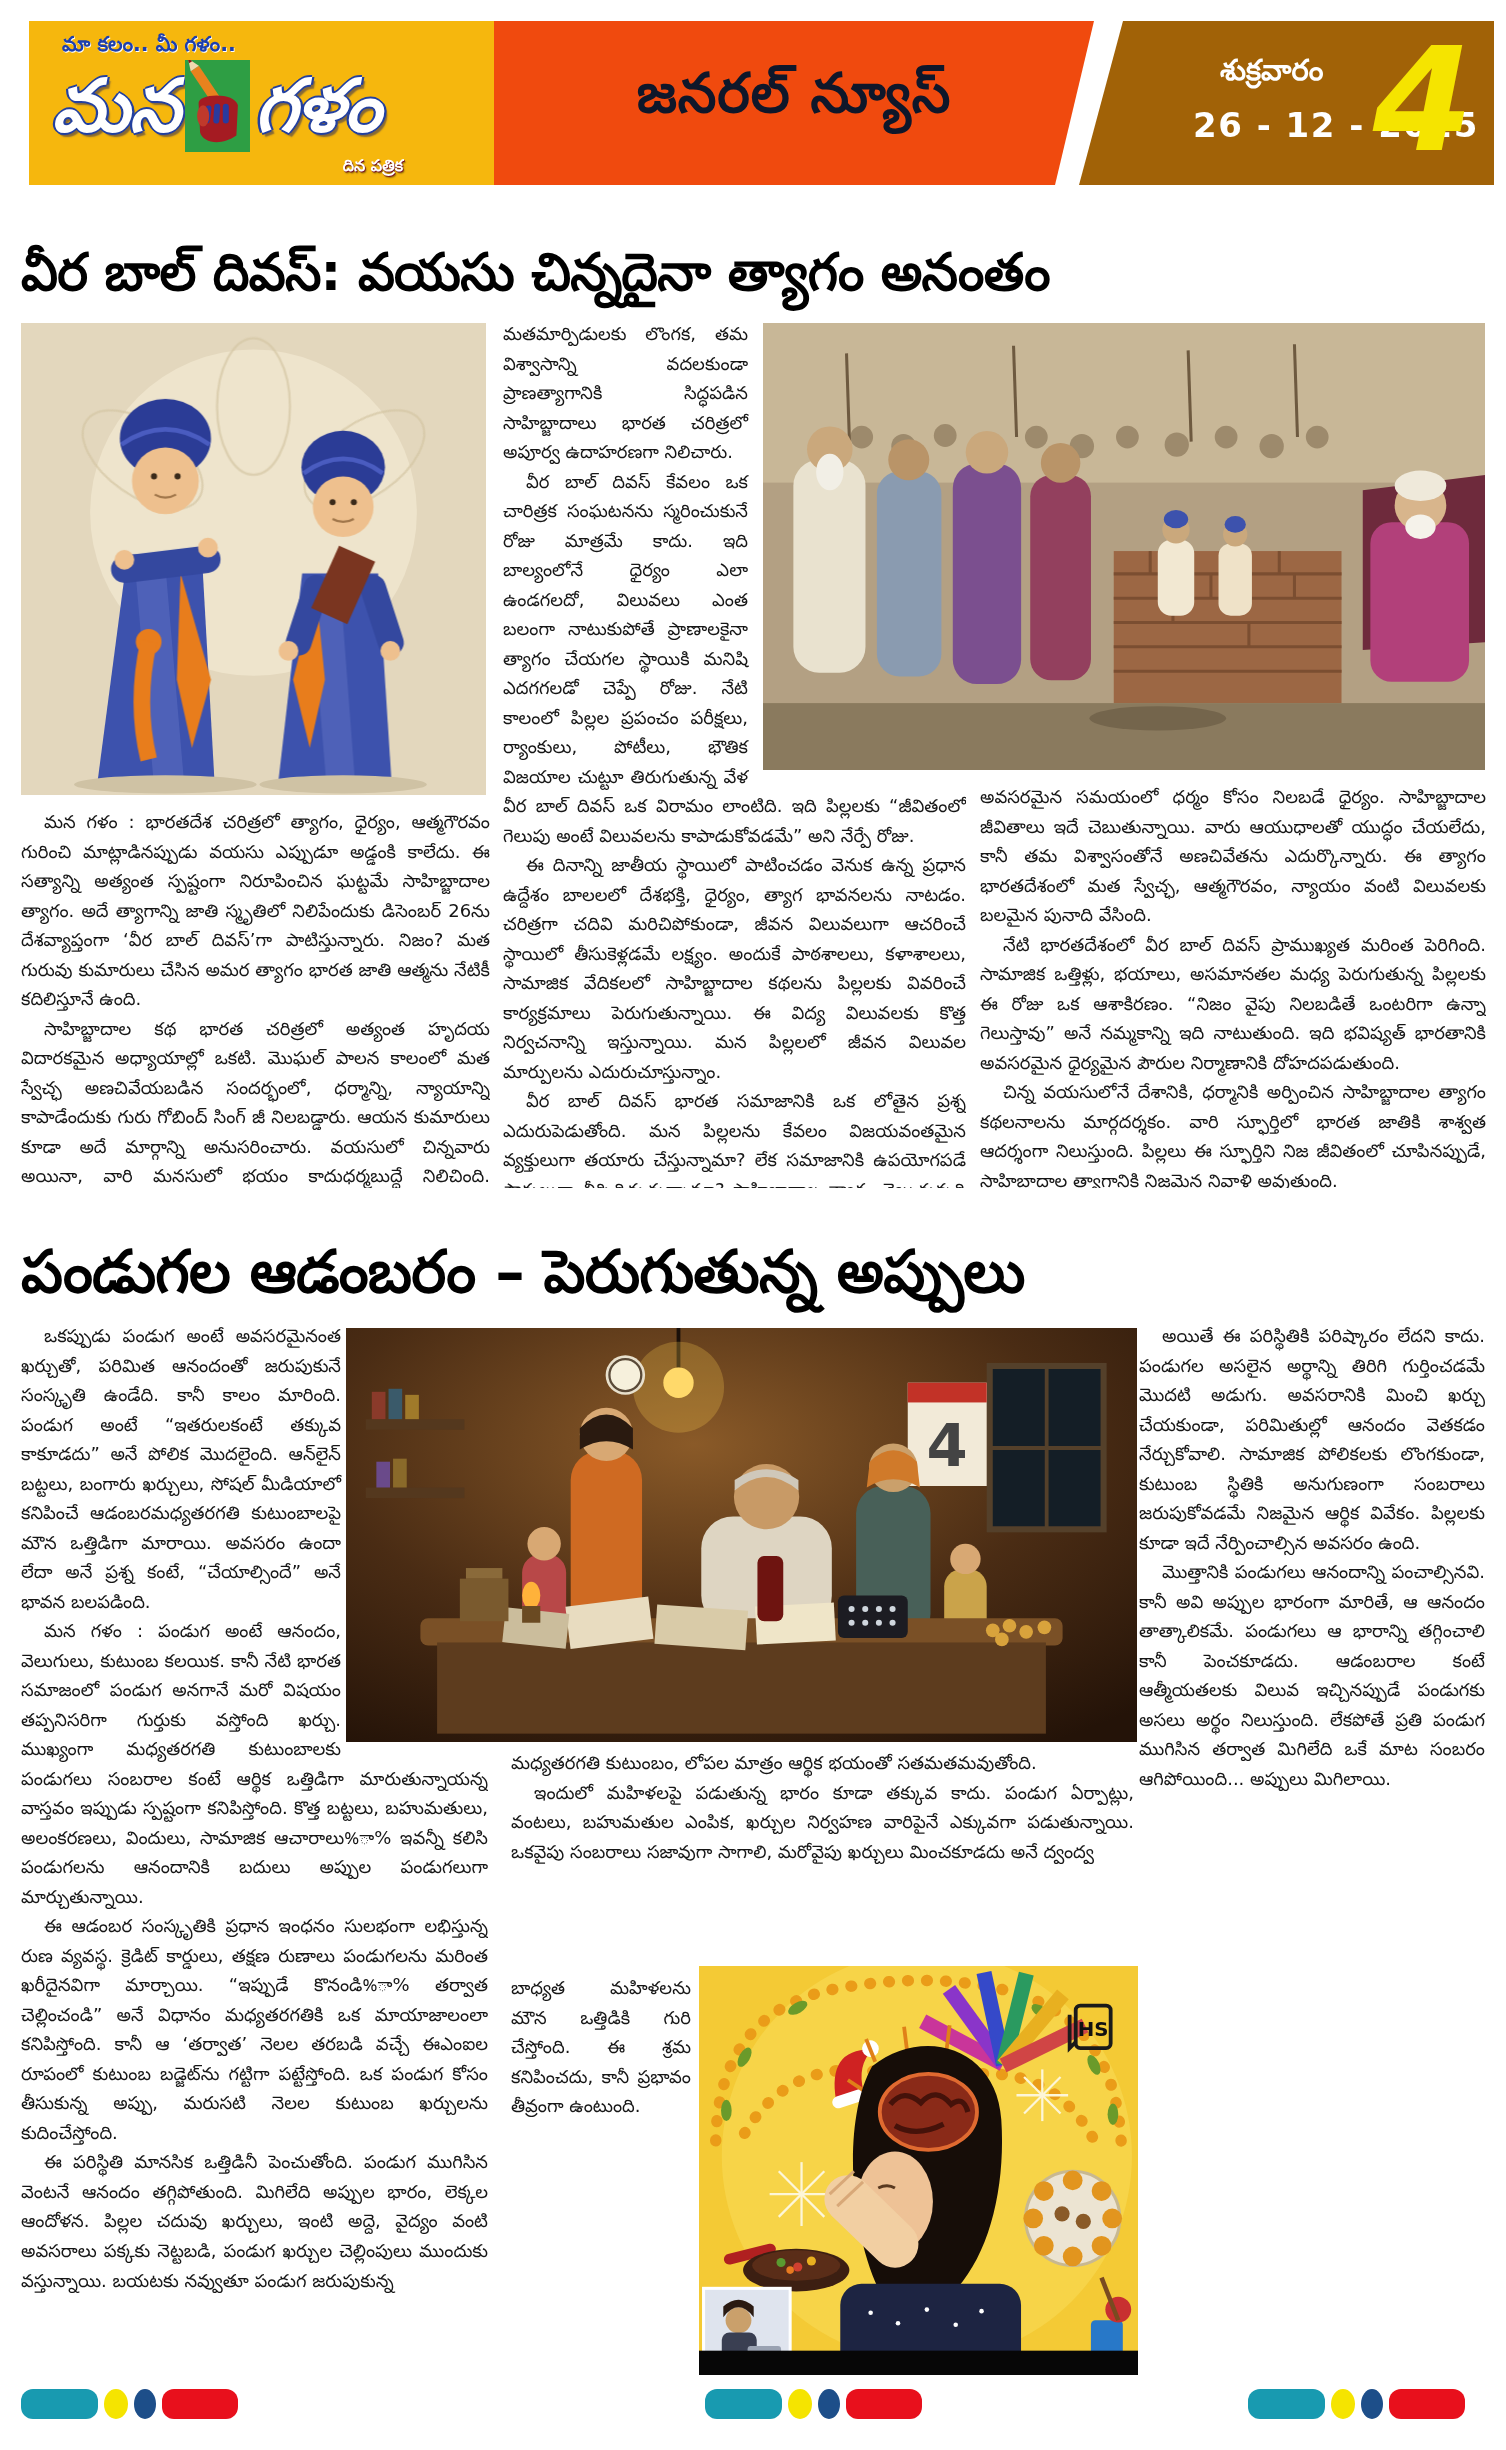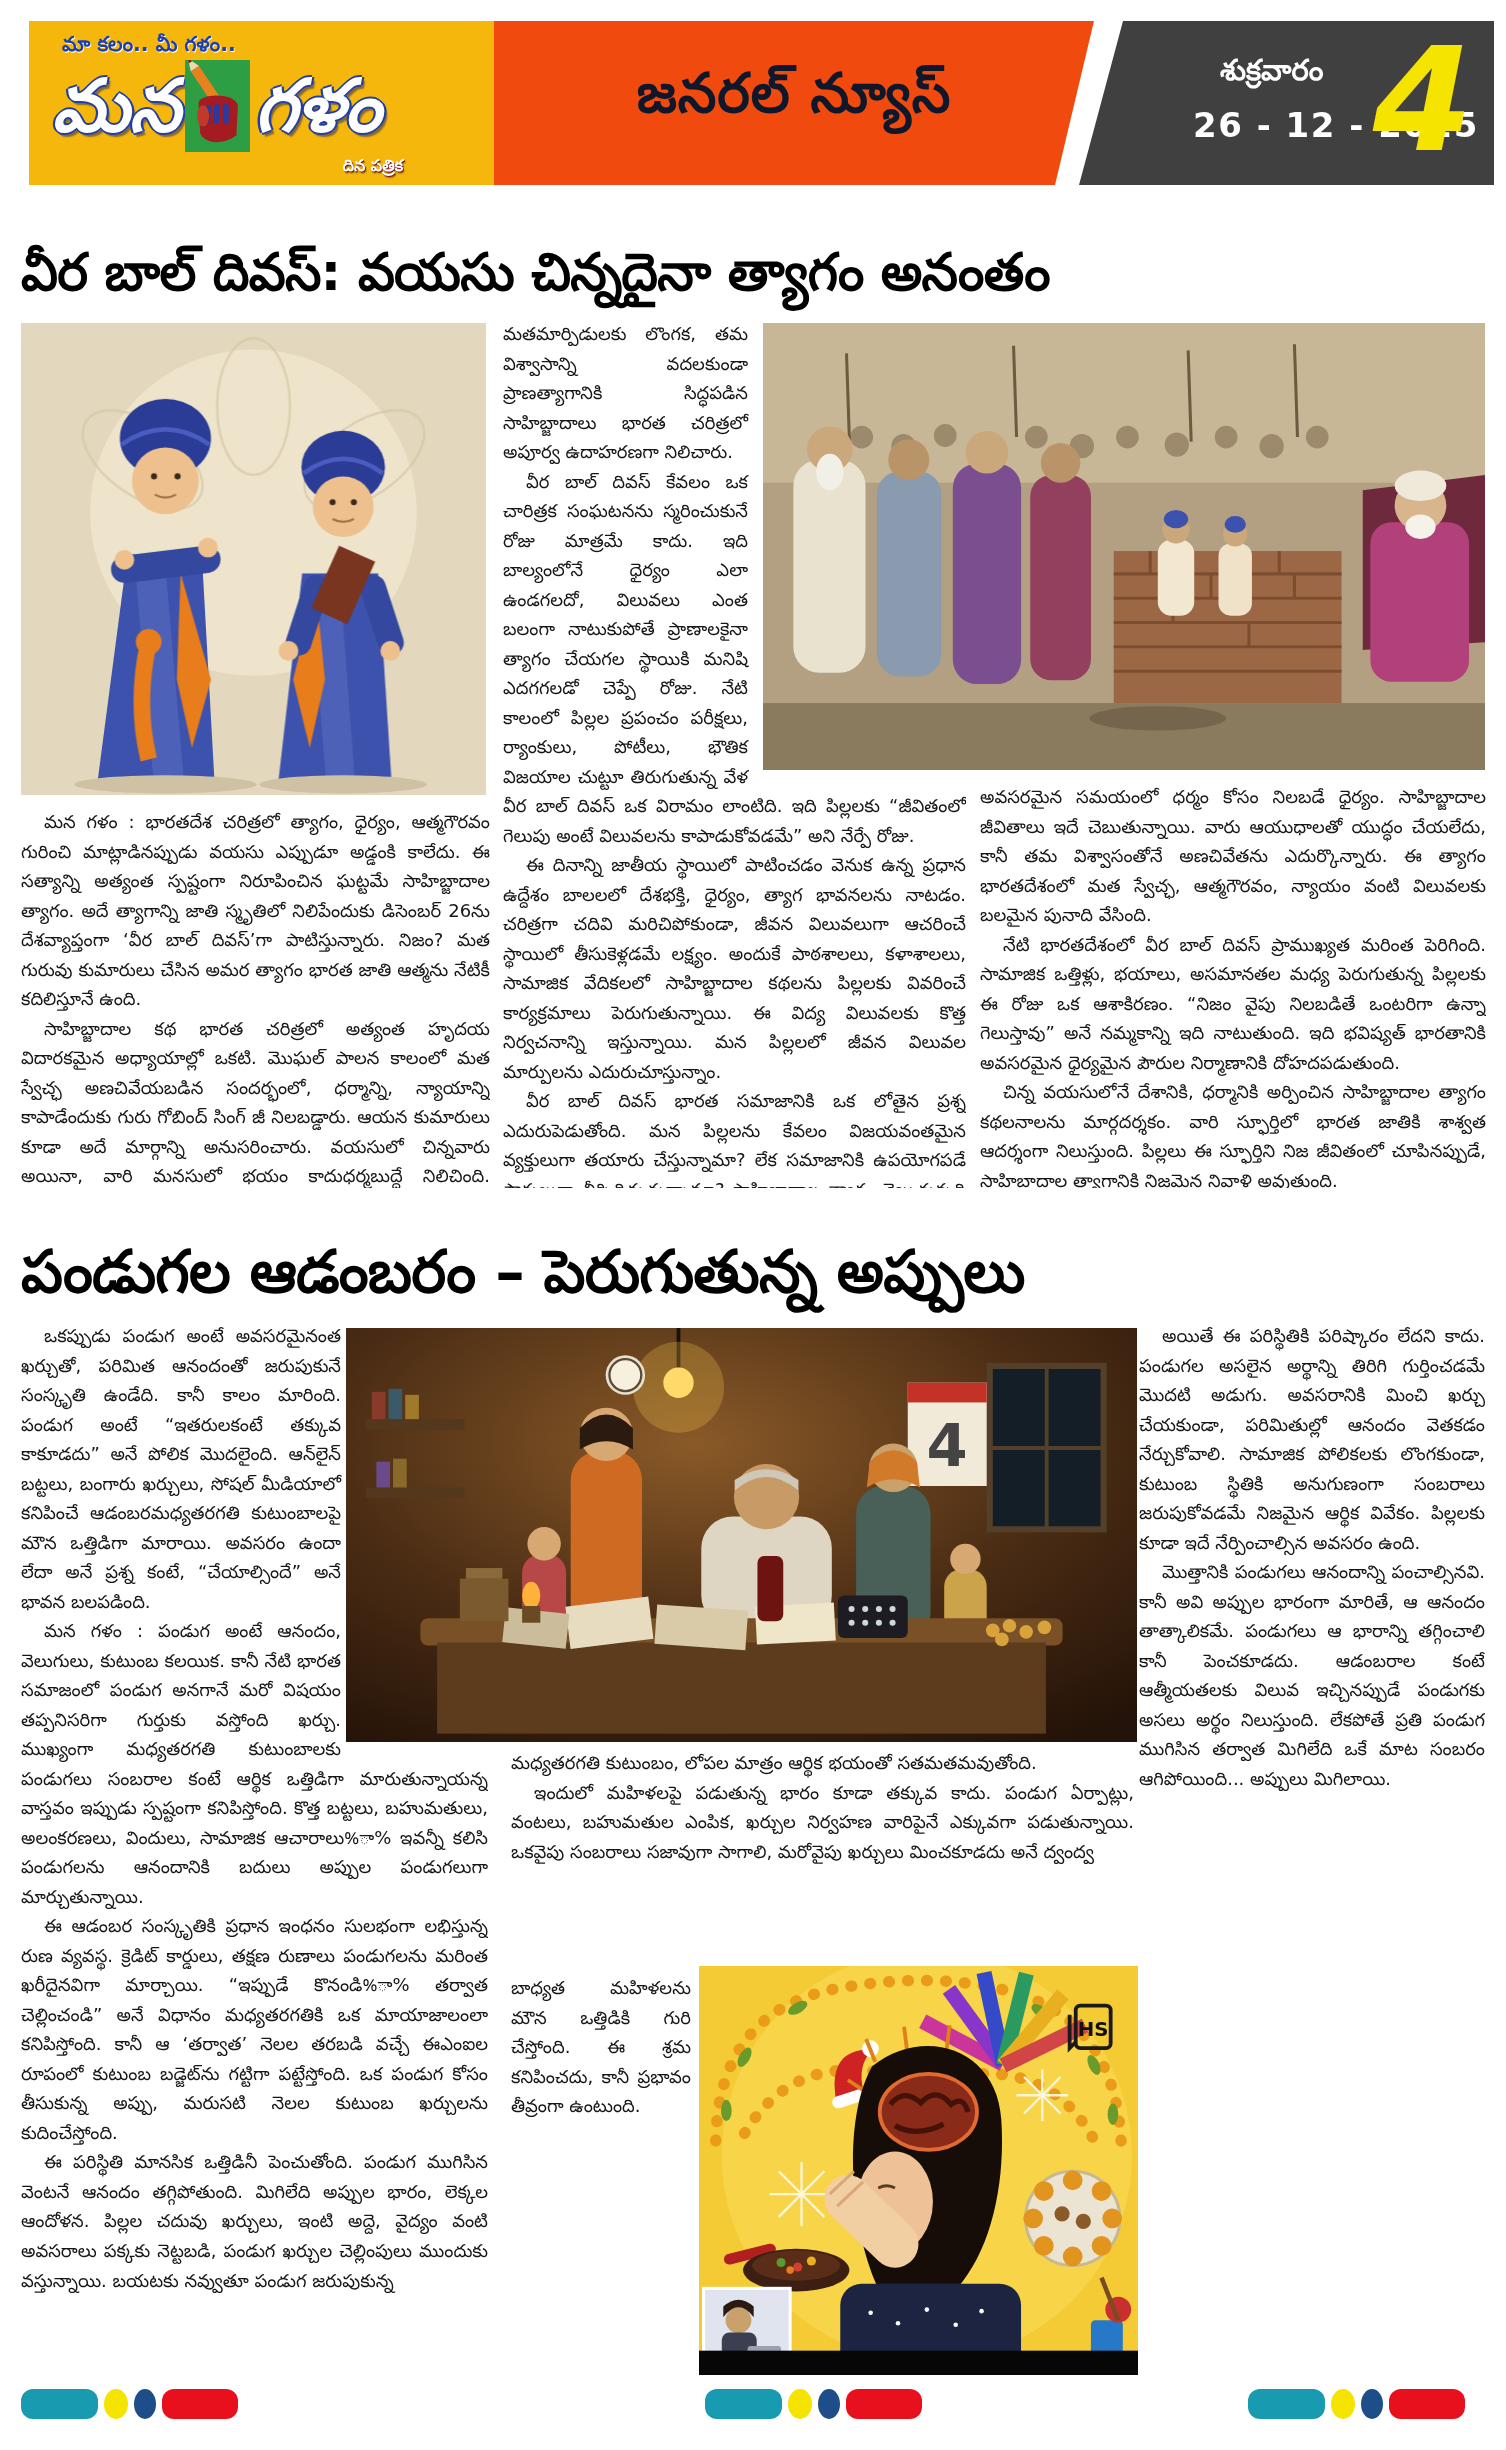--- a/index.html
+++ b/index.html
@@ -13,21 +13,21 @@
   .logo-row{position:absolute;left:23px;top:39px;width:425px;display:flex;align-items:center;gap:4.6px;}
   .logo-word{font-size:73px;font-weight:800;font-style:italic;color:#ffffff;line-height:1.1;
     text-shadow:-2.3px 0 0 #23409f,2.3px 0 0 #23409f,0 -2.3px 0 #23409f,0 2.3px 0 #23409f,3px 3.8px 1.5px rgba(40,40,90,.55);}
   .logo-icon{width:65px;height:93px;flex:0 0 auto;}
   .logo-sub{position:absolute;right:91px;bottom:6px;font-size:16px;font-weight:bold;color:#fff;
             text-shadow:0.8px 0.8px 0 #7a1020,1.5px 1.5px 1.5px rgba(0,0,0,.4);}
   .mh-orange{position:absolute;left:465px;top:0;width:600px;height:164px;background:#F04A0E;
              clip-path:polygon(0 0,100% 0,calc(100% - 39px) 100%,0 100%);
              display:flex;align-items:center;justify-content:center;}
   .mh-orange span{font-size:55px;font-weight:800;color:#0f172a;letter-spacing:0.8px;padding-bottom:6px;}
-  .mh-blue{position:absolute;left:1050px;top:0;width:415px;height:164px;background:#404040;
+  .mh-blue{position:absolute;left:1050px;top:0;width:415px;height:164px;background:#a16207;
            clip-path:polygon(44px 0,100% 0,100% 100%,0 100%);}
   .weekday{position:absolute;left:141px;top:32px;font-size:29px;font-weight:bold;color:#fff;}
   .mdate{position:absolute;left:114px;top:84px;font-size:34px;font-weight:bold;color:#fff;letter-spacing:1.5px;}
   .pagenum{position:absolute;right:21px;top:-3px;font-size:144px;line-height:164px;font-weight:bold;
            font-style:italic;color:#F5E400;}
   
   .hl{position:absolute;left:21px;width:1464px;color:#000;font-weight:800;letter-spacing:-0.8px;
       white-space:nowrap;transform-origin:left center;}
   #hl1{top:207px;font-size:52px;}
   #hl2{top:1197px;font-size:59px;}

